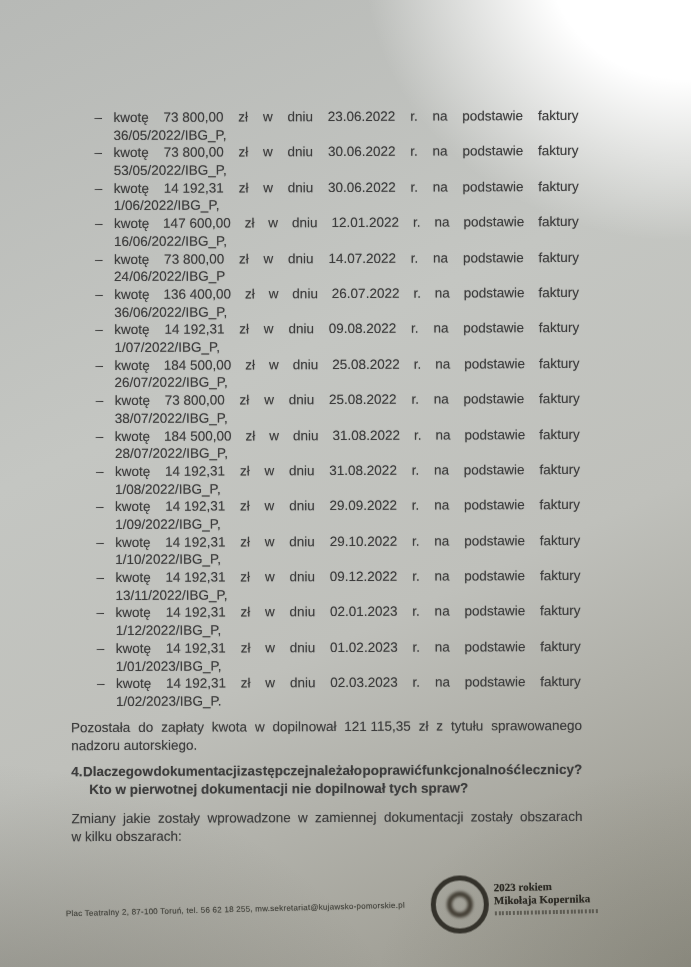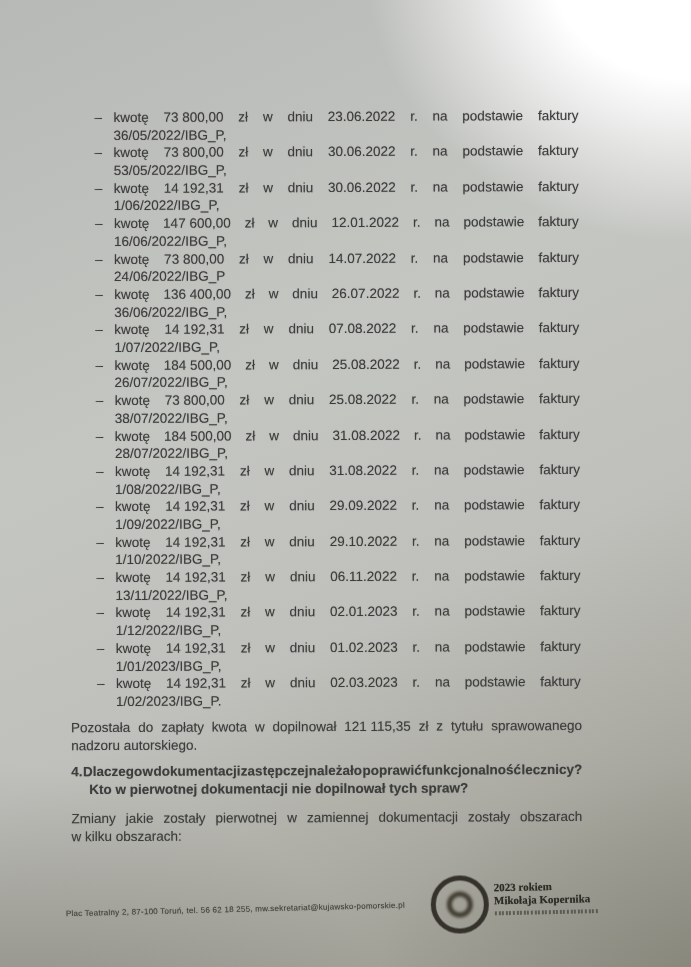--- a/index.html
+++ b/index.html
@@ -181,21 +181,21 @@
   </div>
 
   <div class="payment-item">
     <span class="pay-dash">–</span>
     <span class="pay-line1">
             <span class="tok">kwotę</span>
             <span class="tok">14 192,31</span>
             <span class="tok">zł</span>
             <span class="tok">w</span>
             <span class="tok">dniu</span>
-            <span class="tok">07.08.2022</span>
+            <span class="tok">09.08.2022</span>
             <span class="tok">r.</span>
             <span class="tok">na</span>
             <span class="tok">podstawie</span>
             <span class="tok">faktury</span>
           </span>
     <span class="pay-invoice">1/07/2022/IBG_P,</span>
   </div>
 
   <div class="payment-item">
     <span class="pay-dash">–</span>
@@ -300,21 +300,21 @@
   </div>
 
   <div class="payment-item">
     <span class="pay-dash">–</span>
     <span class="pay-line1">
             <span class="tok">kwotę</span>
             <span class="tok">14 192,31</span>
             <span class="tok">zł</span>
             <span class="tok">w</span>
             <span class="tok">dniu</span>
-            <span class="tok">06.11.2022</span>
+            <span class="tok">09.12.2022</span>
             <span class="tok">r.</span>
             <span class="tok">na</span>
             <span class="tok">podstawie</span>
             <span class="tok">faktury</span>
           </span>
     <span class="pay-invoice">13/11/2022/IBG_P,</span>
   </div>
 
   <div class="payment-item">
     <span class="pay-dash">–</span>
@@ -398,21 +398,21 @@
           <span class="tok">lecznicy?</span>
         </div>
       <div class="line2">Kto w pierwotnej dokumentacji nie dopilnował tych spraw?</div>
     </div>
 
     <div class="para para-changes">
       <div class="line1">
           <span class="tok">Zmiany</span>
           <span class="tok">jakie</span>
           <span class="tok">zostały</span>
-          <span class="tok">pierwotnej</span>
+          <span class="tok">wprowadzone</span>
           <span class="tok">w</span>
           <span class="tok">zamiennej</span>
           <span class="tok">dokumentacji</span>
           <span class="tok">zostały</span>
           <span class="tok">obszarach</span>
         </div>
       <div class="line2">w kilku obszarach:</div>
     </div>
 
     <div class="footer-address">Plac Teatralny 2, 87-100 Toruń, tel. 56 62 18 255, mw.sekretariat@kujawsko-pomorskie.pl</div>

